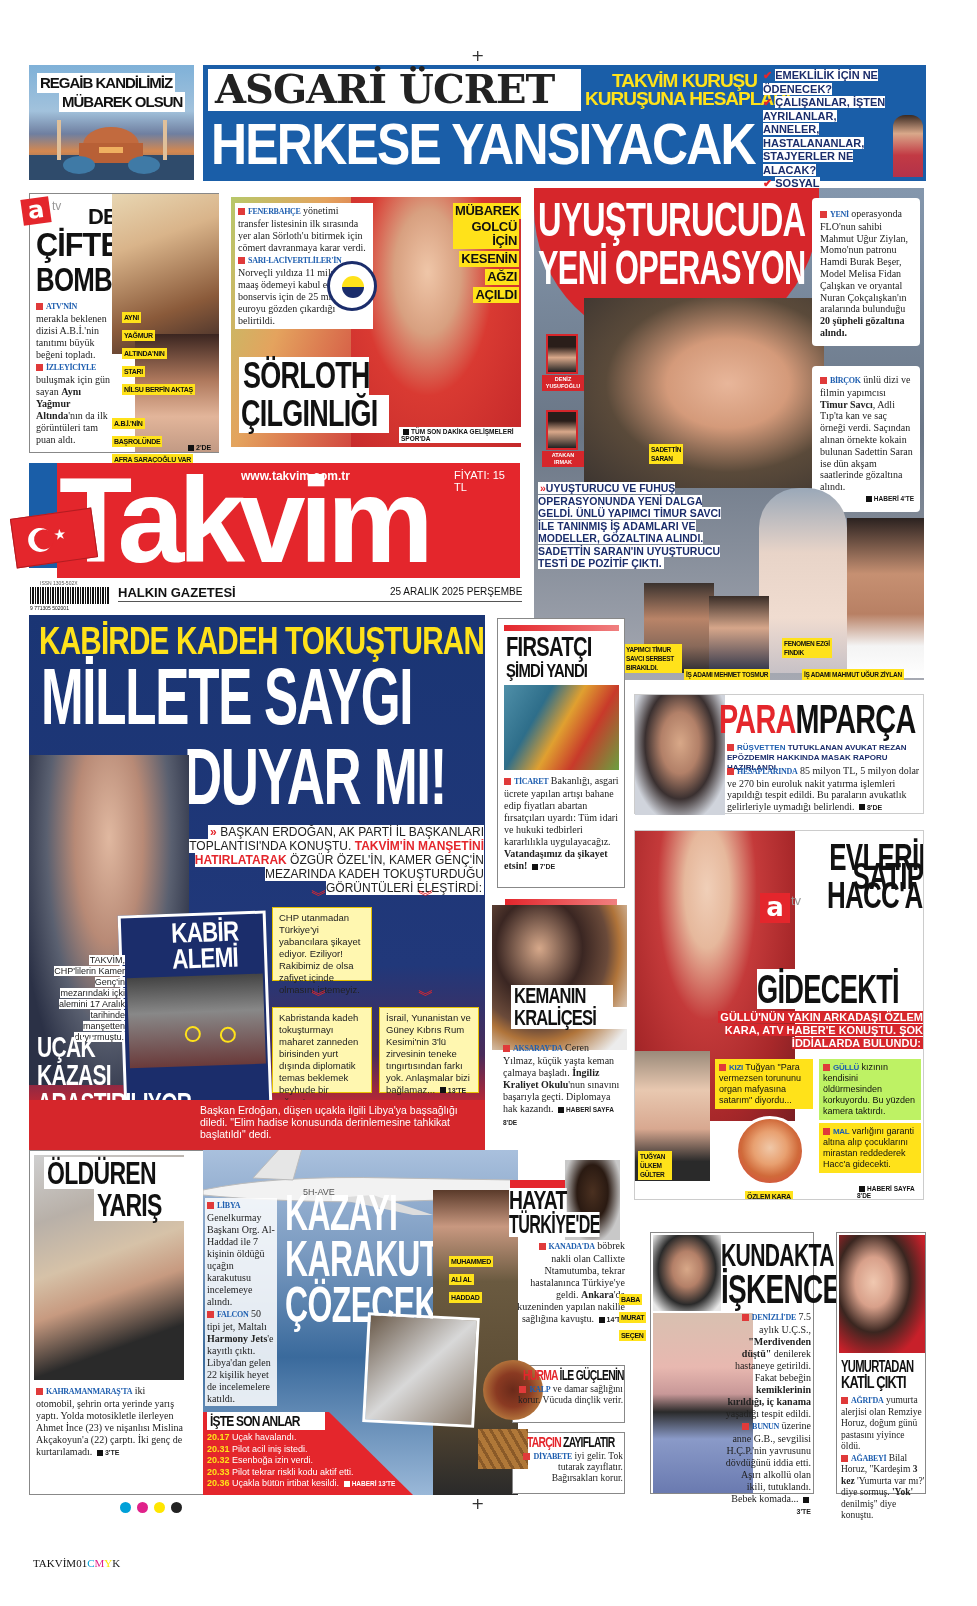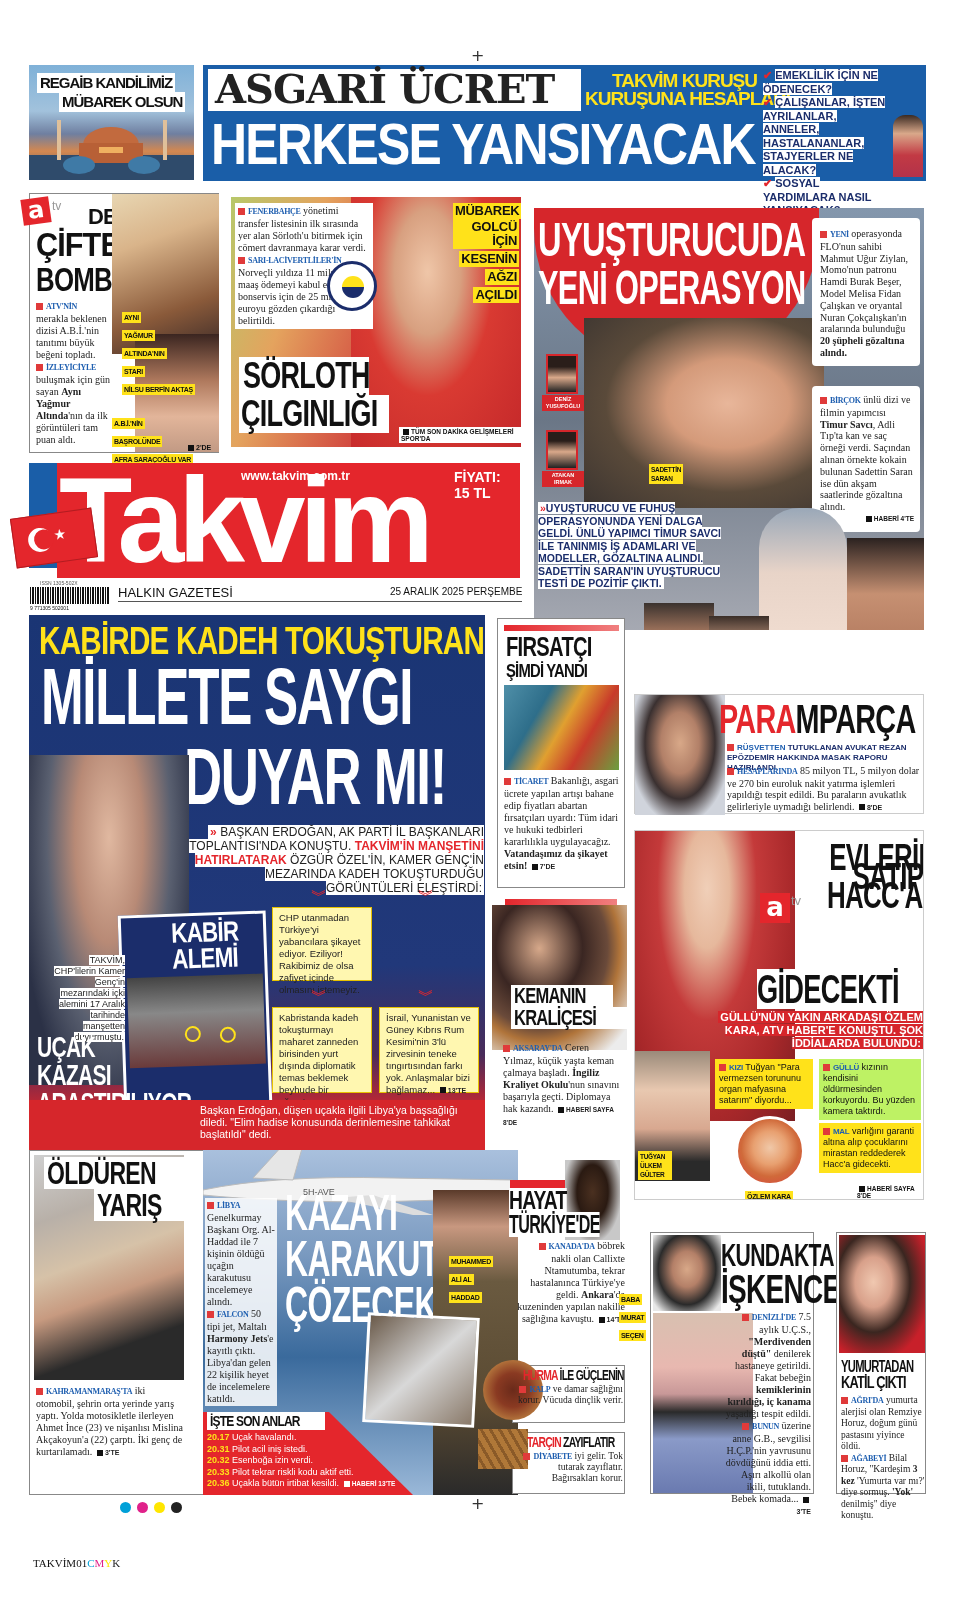--- a/index.html
+++ b/index.html
@@ -105,21 +105,21 @@
   </div>
   <div class="abs" style="left:8px;top:160px;background:#fff;padding:0 4px;width:130px">
     <div class="cond" style="font-size:36px;line-height:38px;transform:scaleX(0.75)">SÖRLOTH</div>
   </div>
   <div class="abs" style="left:8px;top:198px;background:#fff;padding:0 2px;width:150px">
     <div class="cond" style="font-size:36px;line-height:38px;transform:scaleX(0.75)">ÇILGINLIĞI</div>
   </div>
   <div class="abs" style="left:168px;top:230px;background:#fff;font-size:6.5px;font-weight:bold;padding:1px 2px"><span class="bsq"></span><span>TÜM SON DAKİKA GELİŞMELERİ SPOR'DA</span></div>
 </div>
 
-<div class="abs" style="left:534px;top:208px;width:390px;height:422px;background:linear-gradient(180deg,#8497ad 0%,#6a7686 50%,#a6a9b2 100%);overflow:hidden">
+<div class="abs" style="left:534px;top:188px;width:390px;height:492px;background:linear-gradient(180deg,#8497ad 0%,#6a7686 50%,#a6a9b2 100%);overflow:hidden">
   <div class="abs" style="left:0;top:0;width:285px;height:160px;background:#d6262b;border-radius:0 0 140px 140px"></div>
   <div class="abs cond" style="left:4px;top:8px;font-size:48px;line-height:48px;color:#fff;transform:scaleX(0.68)">UYUŞTURUCUDA</div>
   <div class="abs cond" style="left:4px;top:56px;font-size:48px;line-height:48px;color:#fff;transform:scaleX(0.64)">YENİ OPERASYON</div>
   <div class="photo" style="left:50px;top:110px;width:240px;height:190px;background:radial-gradient(ellipse at 60% 45%,#e8b69a 0%,#d49a7a 30%,#5a4a3a 60%,#3b3430 100%)"></div>
   <div class="photo" style="left:12px;top:146px;width:32px;height:40px;background:linear-gradient(180deg,#2a1e1a 30%,#d9a88a 60%,#222 100%);border:2px solid #d6262b"></div>
   <div class="abs" style="left:8px;top:187px;width:42px;background:#d6262b;color:#fff;font-size:5.5px;font-weight:bold;text-align:center;line-height:7px;padding:1px">DENİZ YUSUFOĞLU</div>
   <div class="photo" style="left:12px;top:222px;width:32px;height:40px;background:linear-gradient(180deg,#2a1e1a 25%,#d9a88a 55%,#222 100%);border:2px solid #d6262b"></div>
   <div class="abs" style="left:8px;top:263px;width:42px;background:#d6262b;color:#fff;font-size:5.5px;font-weight:bold;text-align:center;line-height:7px;padding:1px">ATAKAN IRMAK</div>
   <div class="abs" style="left:115px;top:256px;width:34px"><span class="ylab" style="font-size:6.5px">SADETTİN SARAN</span></div>
   <div class="abs" style="left:278px;top:10px;width:108px;height:148px;background:#fff;border-radius:4px;padding:10px 6px 4px 8px">
@@ -140,31 +140,31 @@
   <div class="abs" style="left:150px;top:475px"><span class="ylab" style="font-size:6.5px">İŞ ADAMI MEHMET TOSMUR</span></div>
   <div class="abs" style="left:248px;top:450px;width:50px"><span class="ylab" style="font-size:6.5px">FENOMEN EZGİ FINDIK</span></div>
   <div class="abs" style="left:268px;top:475px"><span class="ylab" style="font-size:6.5px">İŞ ADAMI MAHMUT UĞUR ZİYLAN</span></div>
 </div>
 
 <div class="abs" style="left:29px;top:463px;width:491px;height:115px">
   <div class="abs" style="left:0;top:0;width:70px;height:105px;background:#1a5ea8"></div>
   <div class="abs" style="left:28px;top:0;width:463px;height:115px;background:#e4262c"></div>
   <div class="abs" style="left:30px;top:-8px;font-family:'Liberation Sans',sans-serif;font-weight:bold;font-size:120px;line-height:130px;color:#fff;letter-spacing:-6px">Takvim</div>
   <div class="abs" style="left:212px;top:6px;color:#fff;font-size:12px;font-weight:bold">www.takvim.com.tr</div>
-  <div class="abs" style="left:425px;top:6px;color:#fff;font-size:14px;font-weight:bold">FİYATI: 15 TL</div>
+  <div class="abs" style="left:425px;top:6px;color:#fff;font-size:11px;font-weight:normal">FİYATI: 15 TL</div>
   <div class="abs" style="left:-16px;top:50px;width:82px;height:50px;background:#e4262c;transform:rotate(-8deg);border:1px solid #b21c21">
     <div style="position:absolute;left:14px;top:12px;width:24px;height:24px;border-radius:50%;background:#fff"></div>
     <div style="position:absolute;left:20px;top:14px;width:20px;height:20px;border-radius:50%;background:#e4262c"></div>
     <div style="position:absolute;left:40px;top:13px;color:#fff;font-size:14px">★</div>
   </div>
 </div>
 <div class="abs" style="left:40px;top:580px;font-size:5px;color:#555">ISSN 1305-502X</div>
 <div class="abs" style="left:30px;top:587px;width:80px;height:17px;background:repeating-linear-gradient(90deg,#111 0,#111 1px,#fff 1px,#fff 2px,#111 2px,#111 4px,#fff 4px,#fff 5px)"></div>
 <div class="abs" style="left:30px;top:605px;font-size:5px">9 771305 502001</div>
-<div class="abs" style="left:118px;top:585px;font-size:13px;font-weight:normal">HALKIN GAZETESİ</div>
+<div class="abs" style="left:118px;top:585px;font-size:13px;font-weight:bold">HALKIN GAZETESİ</div>
 <div class="abs" style="left:390px;top:586px;font-size:10px">25 ARALIK 2025 PERŞEMBE</div>
 <div class="abs" style="left:118px;top:601px;width:404px;height:1px;background:#555"></div>
 
 <div class="abs" style="left:29px;top:615px;width:456px;height:500px;background:linear-gradient(180deg,#1a3574 0%,#21387a 70%,#4a2c5a 88%,#d6262b 100%);overflow:hidden">
   <div class="abs cond" style="left:10px;top:6px;font-size:38px;line-height:40px;color:#ffe21a;transform:scaleX(0.78)">KABİRDE KADEH TOKUŞTURAN</div>
   <div class="abs cond" style="left:12px;top:42px;font-size:80px;line-height:80px;color:#fff;transform:scaleX(0.64);letter-spacing:-2px">MİLLETE SAYGI</div>
   <div class="abs cond" style="left:155px;top:122px;font-size:80px;line-height:80px;color:#fff;transform:scaleX(0.66);letter-spacing:-2px">DUYAR MI!</div>
   <div class="photo" style="left:0;top:140px;width:160px;height:330px;background:radial-gradient(ellipse at 50% 25%,#e0b8a0 0%,#b88a76 30%,#5a6070 55%,#2b3146 80%)"></div>
   <div class="abs" style="left:155px;top:210px;width:300px;font-size:12px;line-height:14px;text-align:right;text-transform:uppercase">
     <span style="background:#fff;color:#222;padding:0 2px"><span style="color:#e4262c;font-weight:bold">» </span><span>BAŞKAN ERDOĞAN, AK PARTİ İL BAŞKANLARI TOPLANTISI'NDA KONUŞTU.</span> <span style="color:#e4262c;font-weight:bold">TAKVİM'İN MANŞETİNİ HATIRLATARAK</span> <span>ÖZGÜR ÖZEL'İN, KAMER GENÇ'İN MEZARINDA KADEH TOKUŞTURDUĞU GÖRÜNTÜLERİ ELEŞTİRDİ:</span></span>

